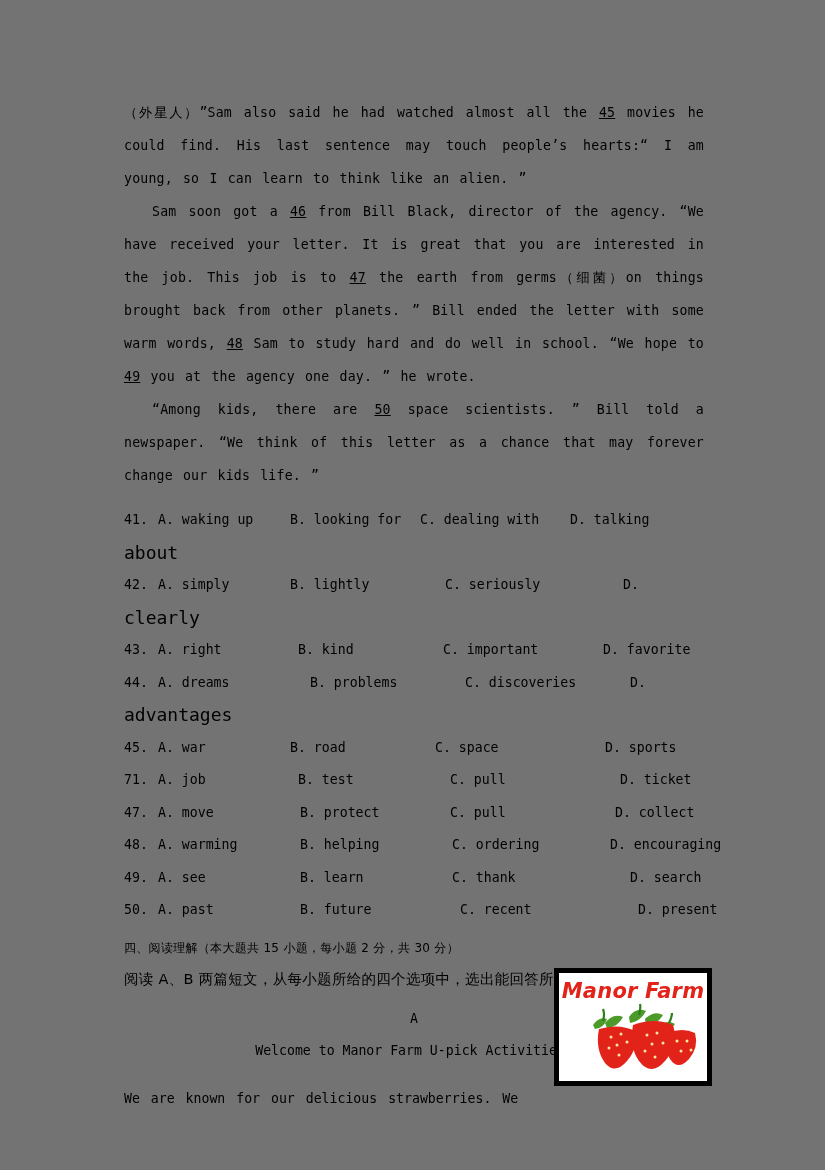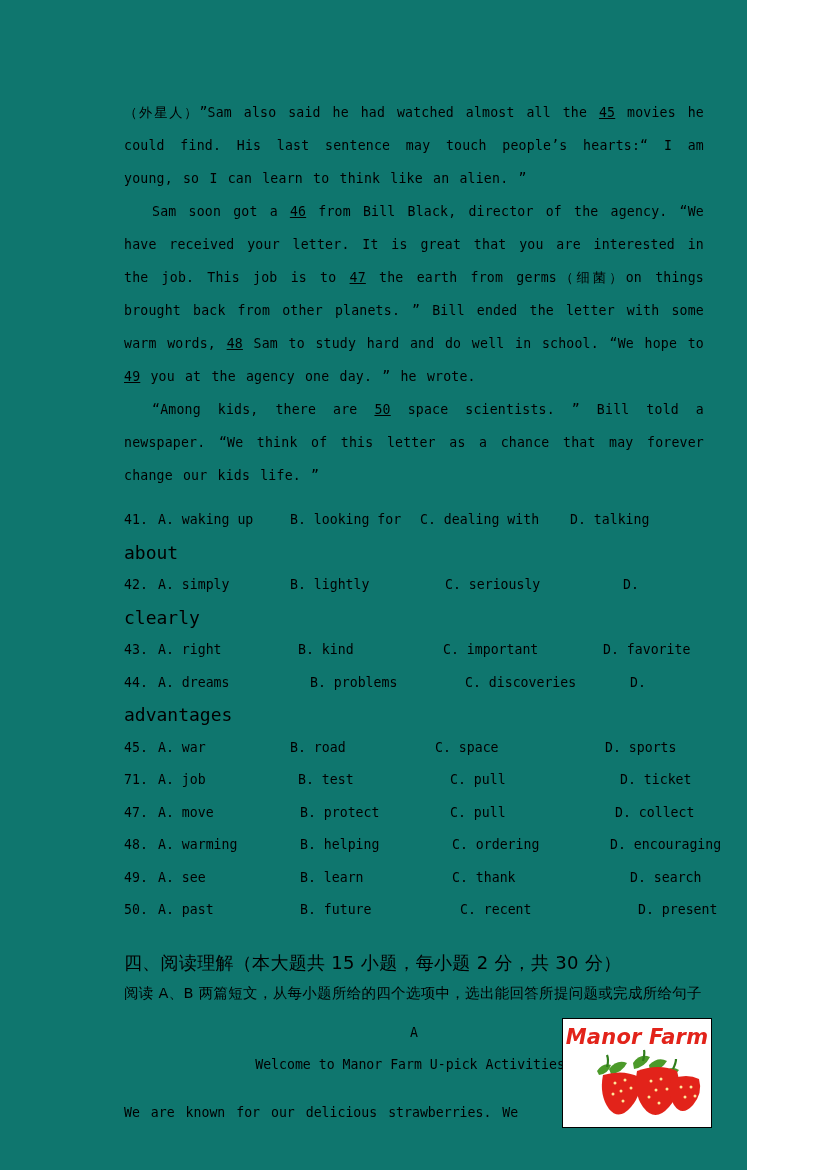--- a/index.html
+++ b/index.html
@@ -11,23 +11,23 @@
     width: 827px;
     height: 1170px;
     position: relative;
     font-family: "Liberation Serif", serif;
     color: #000000;
     overflow: hidden;
   }
   .page {
     position: absolute;
     left: 0; top: 0;
-    width: 747px;
+    width: 825px;
     height: 1170px;
-    background: #0f766e;
+    background: #737373;
   }
   .content {
     position: absolute;
     left: 124px;
     top: 96px;
     width: 580px;
   }
   
   .para {
     font-family: "DejaVu Sans Mono", monospace;
@@ -64,23 +64,23 @@
     display: inline-block;
   }
   .wrapword {
     font-family: "DejaVu Sans Mono", monospace;
     font-size: 18px;
     line-height: 32.5px;
   }
   
   .sec-head {
     font-family: "DejaVu Sans", sans-serif;
-    font-size: 18px;
+    font-size: 12px;
     line-height: 31px;
-    margin-top: 20px;
+    margin-top: 6px;
     letter-spacing: 0.3px;
   }
   .sec-sub {
     font-family: "DejaVu Sans", sans-serif;
     font-size: 14.5px;
     line-height: 31px;
     letter-spacing: 0.3px;
   }
   .center-letter {
     font-family: "DejaVu Sans Mono", monospace;
@@ -100,24 +100,24 @@
     font-size: 13.2px;
     line-height: 32px;
     margin-top: 16px;
     width: 420px;
     word-spacing: 3px;
   }
   
   .logo-box {
     position: absolute;
     right: -8px;
-    top: 922px;
+    top: 872px;
     width: 148px;
     height: 108px;
-    border: 1px solid #000000;
+    border: 5px solid #000000;
     background: #ffffff;
     overflow: hidden;
   }
   .logo-title {
     font-family: "DejaVu Sans", sans-serif;
     font-weight: bold;
     font-style: italic;
     font-size: 21px;
     color: #e2231a;
     text-align: center;

